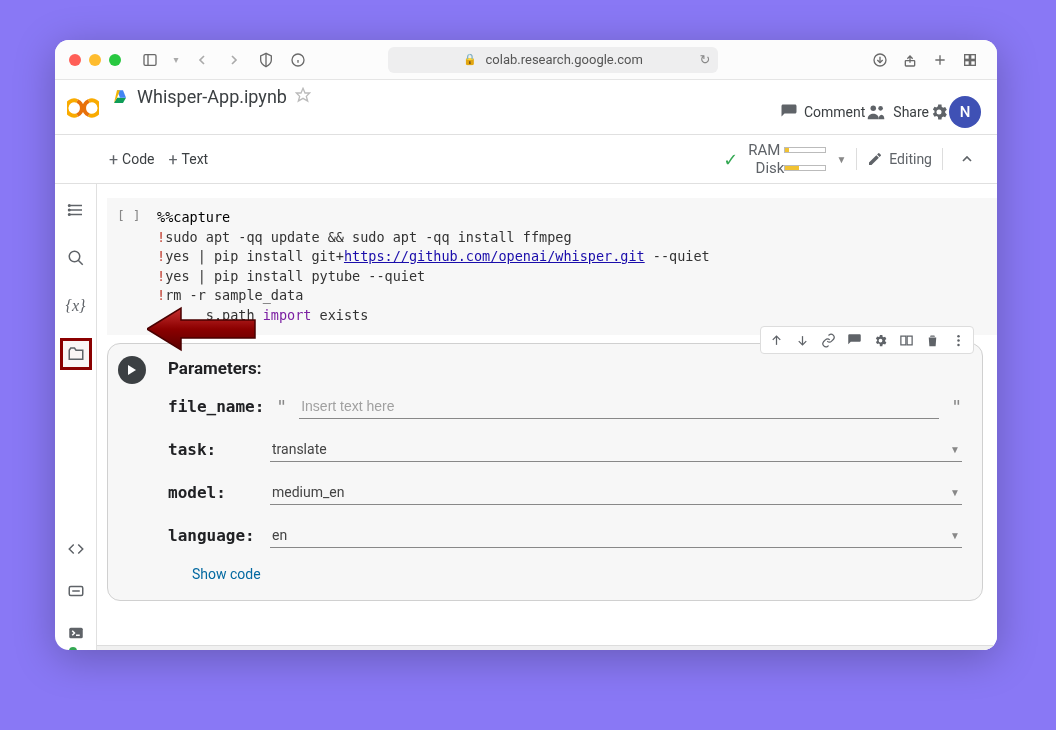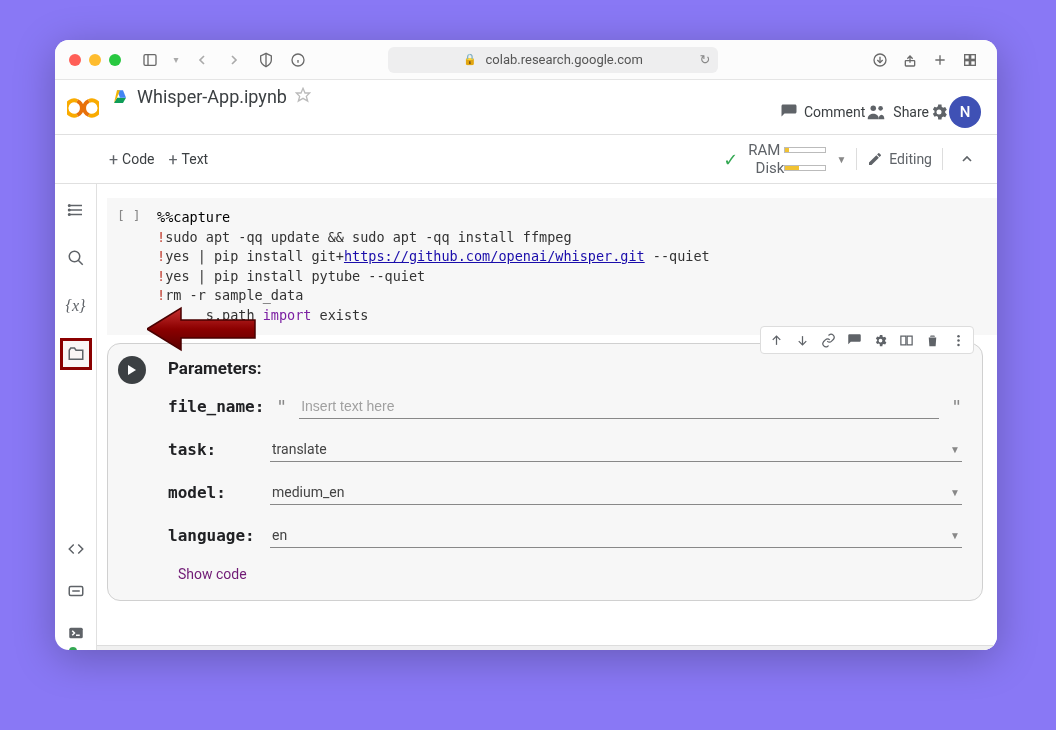--- a/index.html
+++ b/index.html
@@ -252,23 +252,23 @@
   border-bottom: 1px solid #888;
   padding: 4px 2px;
   font-size: 14px;
   display: flex;
   justify-content: space-between;
   align-items: center;
   color: #444;
 }
 .dd-arrow { color: #888; font-size: 10px; }
 .show-code {
-  color: #701a75;
+  color: #0369a1;
   font-size: 14px;
-  margin-left: 10px;
+  margin-left: 24px;
 }
 
 .bottom-scrollbar {
   position: absolute;
   left: 42px; right: 0; bottom: 0;
   height: 14px;
   background: #f0f0f0;
   border-top: 1px solid #ddd;
 }
 .green-dot {

